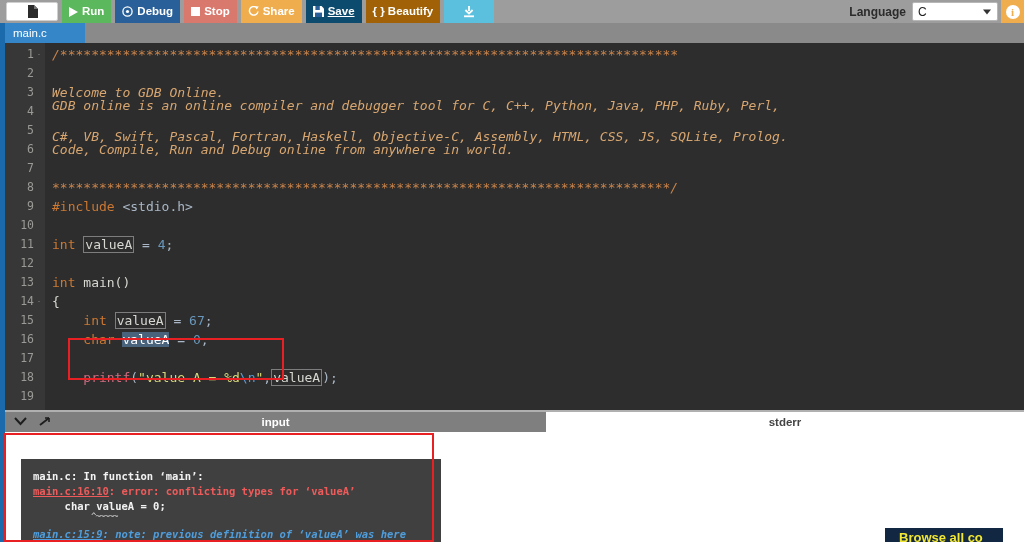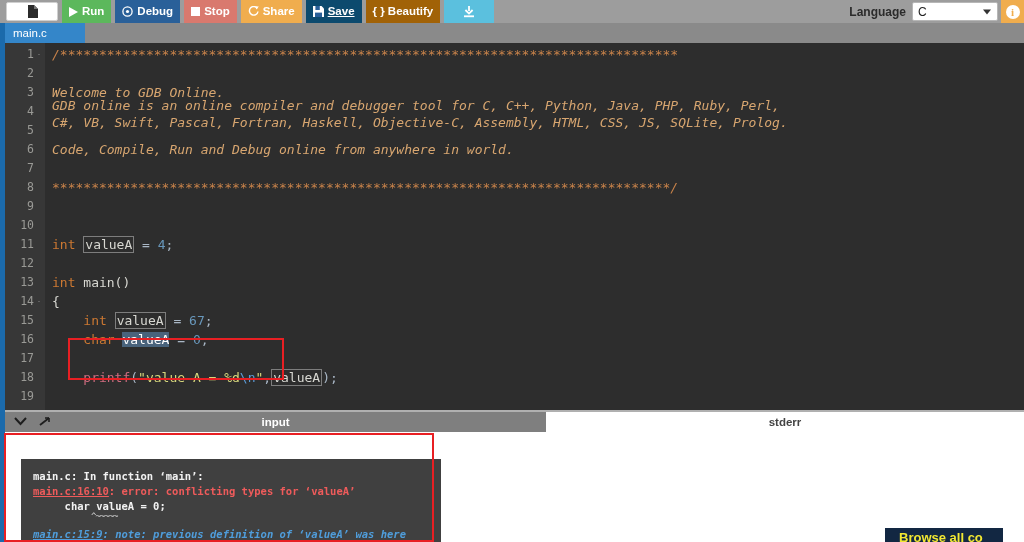--- a/index.html
+++ b/index.html
@@ -316,24 +316,25 @@
       <div class="ln" style="top: 306px;">17</div>
       <div class="ln" style="top: 325px;">18</div>
       <div class="ln" style="top: 344px;">19</div>
       <div class="ln" style="top: 363px;">20</div>
     </div>
   <div id="codearea">
       <div class="cl" style="top: 2px;"><span class="cmt">/*******************************************************************************</span></div>
       <div class="cl" style="top: 21px;"></div>
       <div class="cl" style="top: 40px;"><span class="cmt2">Welcome to GDB Online.</span></div>
       <div class="cl" style="top: 53px;"><span class="cmt2">GDB online is an online compiler and debugger tool for C, C++, Python, Java, PHP, Ruby, Perl,</span></div>
-      <div class="cl" style="top: 70px;"><span class="cmt2">C#, VB, Swift, Pascal, Fortran, Haskell, Objective-C, Assembly, HTML, CSS, JS, SQLite, Prolog.</span></div>
+      <div class="cl" style="top: 84px;"><span class="cmt2">C#, VB, Swift, Pascal, Fortran, Haskell, Objective-C, Assembly, HTML, CSS, JS, SQLite, Prolog.</span></div>
       <div class="cl" style="top: 97px;"><span class="cmt2">Code, Compile, Run and Debug online from anywhere in world.</span></div>
       <div class="cl" style="top: 116px;"></div>
       <div class="cl" style="top: 135px;"><span class="cmt">*******************************************************************************/</span></div>
+      <div class="cl" style="top: 154px;"><span class="pp">#include</span> <span class="ppstr">&lt;stdio.h&gt;</span></div>
       <div class="cl" style="top: 173px;"></div>
       <div class="cl" style="top: 192px;"><span class="kw">int</span> <span class="plain selbox">valueA</span> <span class="op">=</span> <span class="num">4</span><span class="op">;</span></div>
       <div class="cl" style="top: 211px;"></div>
       <div class="cl" style="top: 230px;"><span class="kw">int</span> <span class="plain">main()</span></div>
       <div class="cl" style="top: 249px;"><span class="plain">{</span></div>
       <div class="cl" style="top: 268px;"><span class="plain">    </span><span class="kw">int</span> <span class="plain selbox">valueA</span> <span class="op">=</span> <span class="num">67</span><span class="op">;</span></div>
       <div class="cl" style="top: 287px;"><span class="plain">    </span><span class="kw">char</span> <span class="sel">valueA</span> <span class="op">=</span> <span class="num">0</span><span class="op">;</span></div>
       <div class="cl" style="top: 306px;"></div>
       <div class="cl" style="top: 325px;"><span class="plain">    </span><span class="fn">printf</span><span class="op">(</span><span class="str">"value A = %d</span><span class="esc">\n</span><span class="str">"</span><span class="op">,</span><span class="plain selbox">valueA</span><span class="op">);</span></div>
       <div class="cl" style="top: 344px;"></div>

